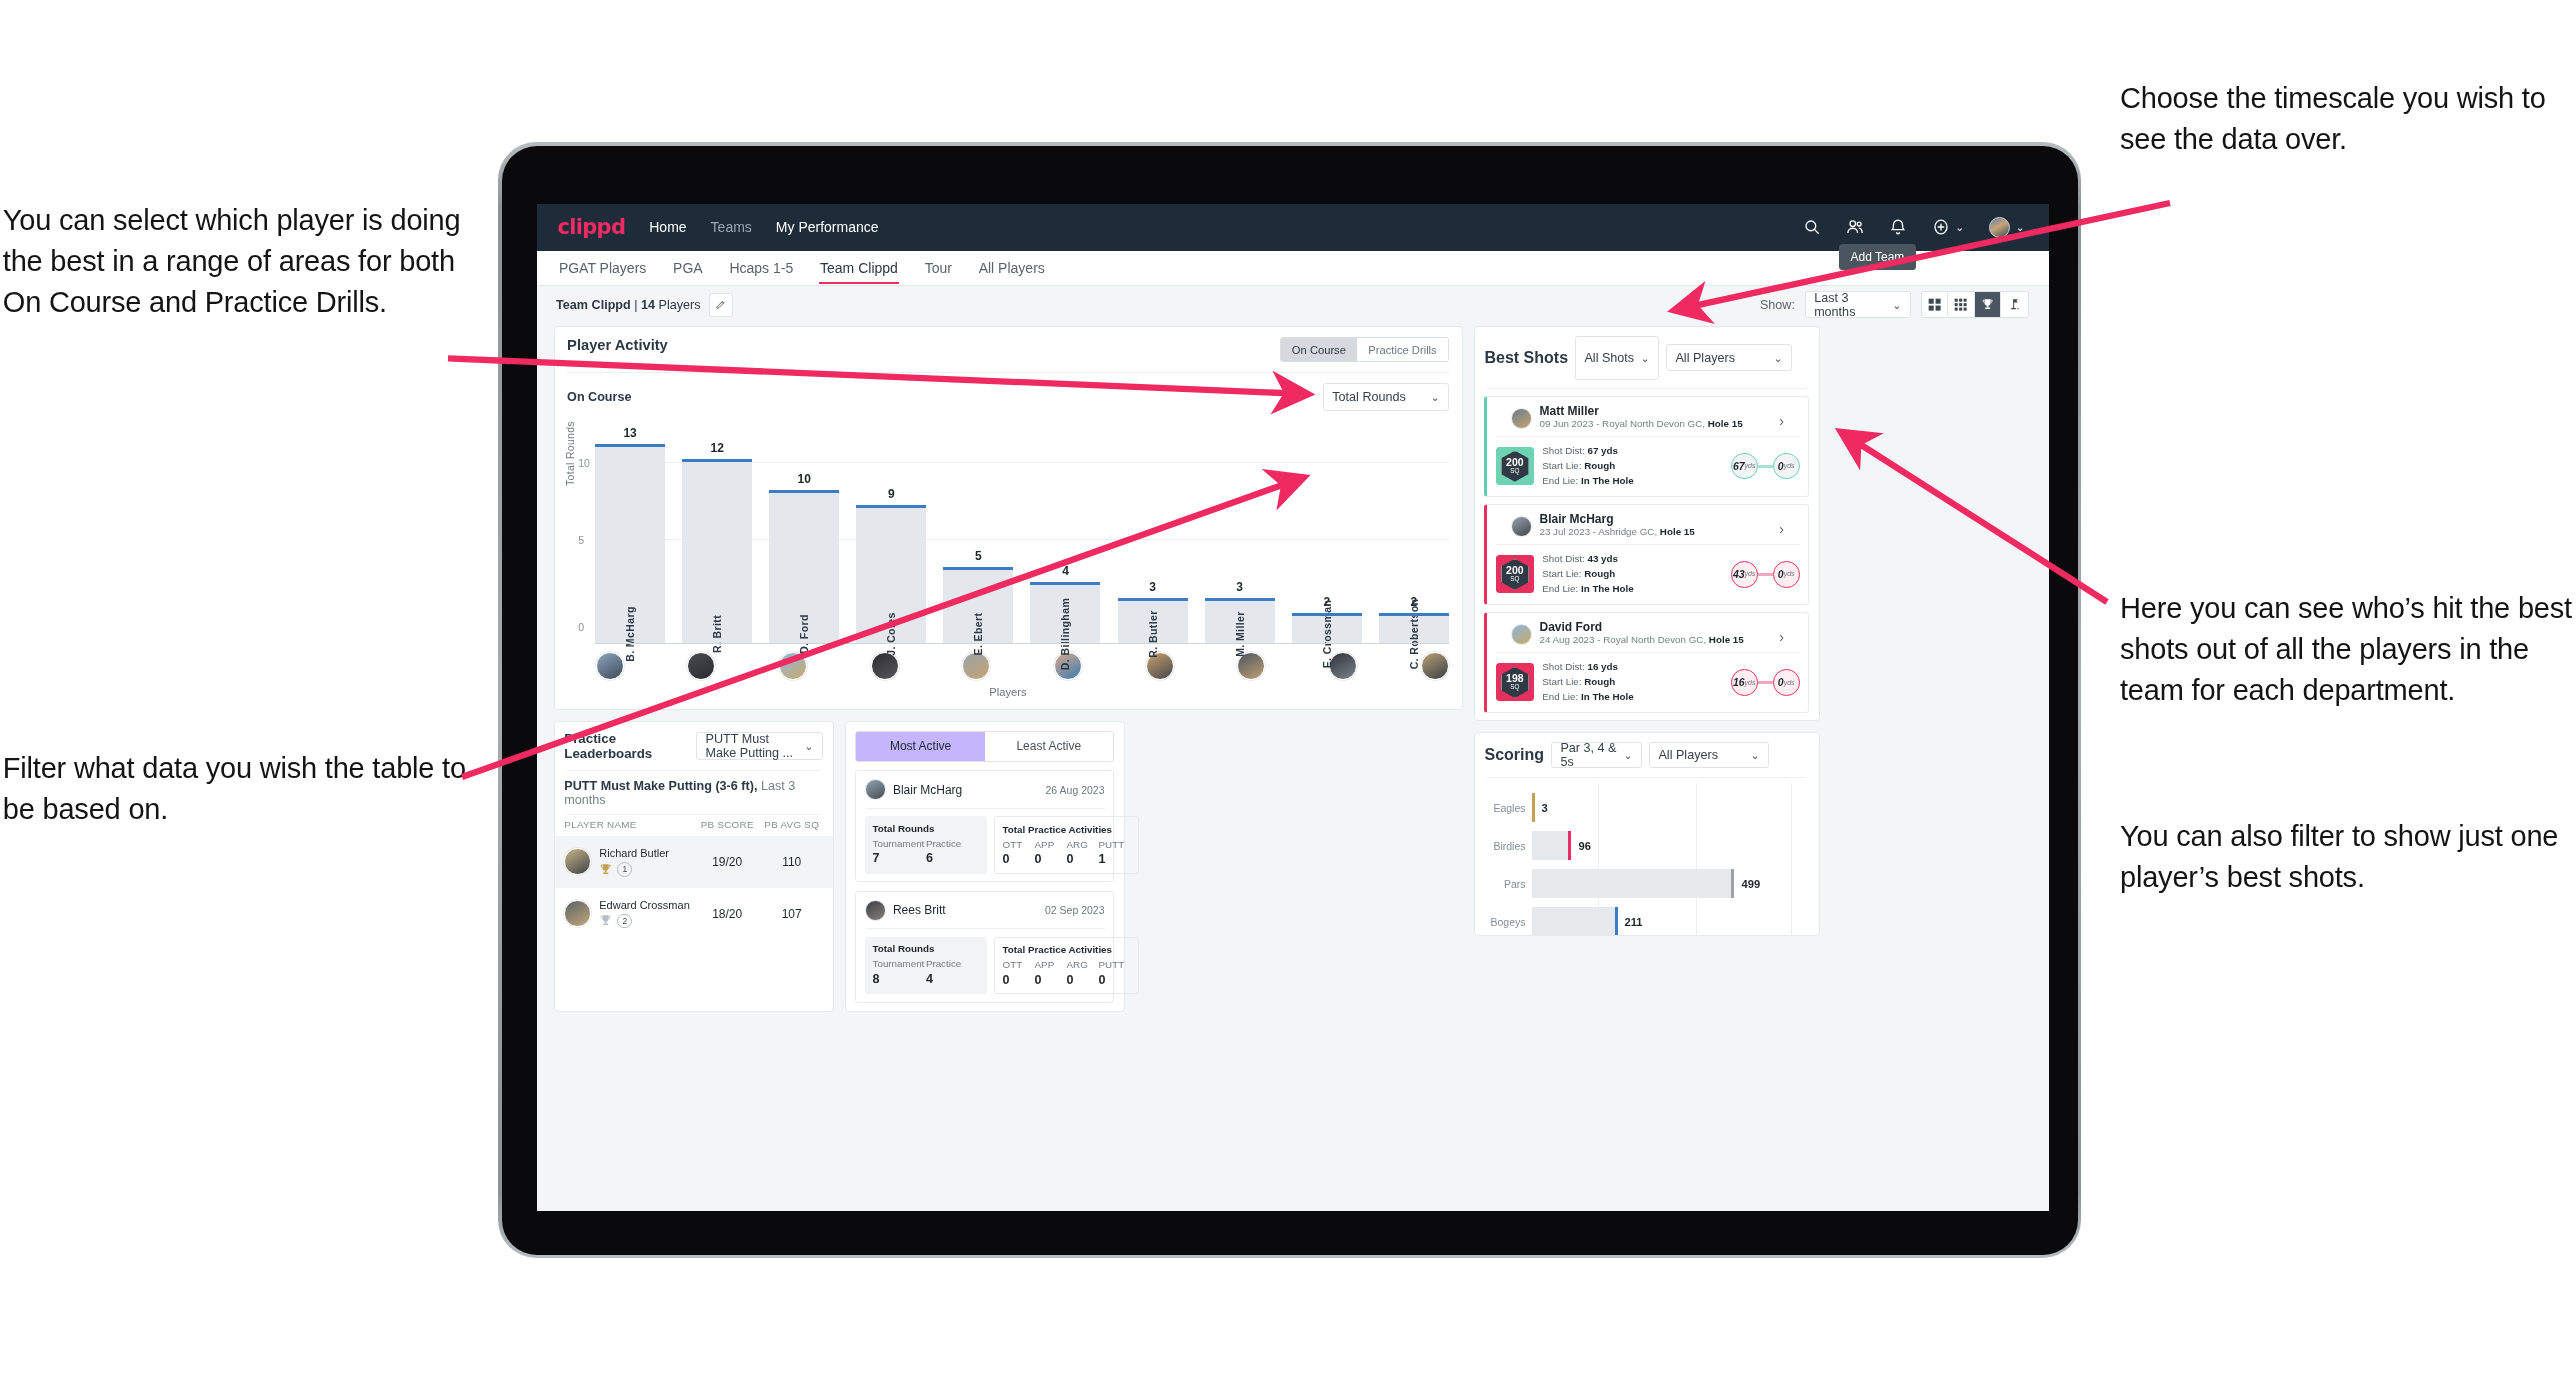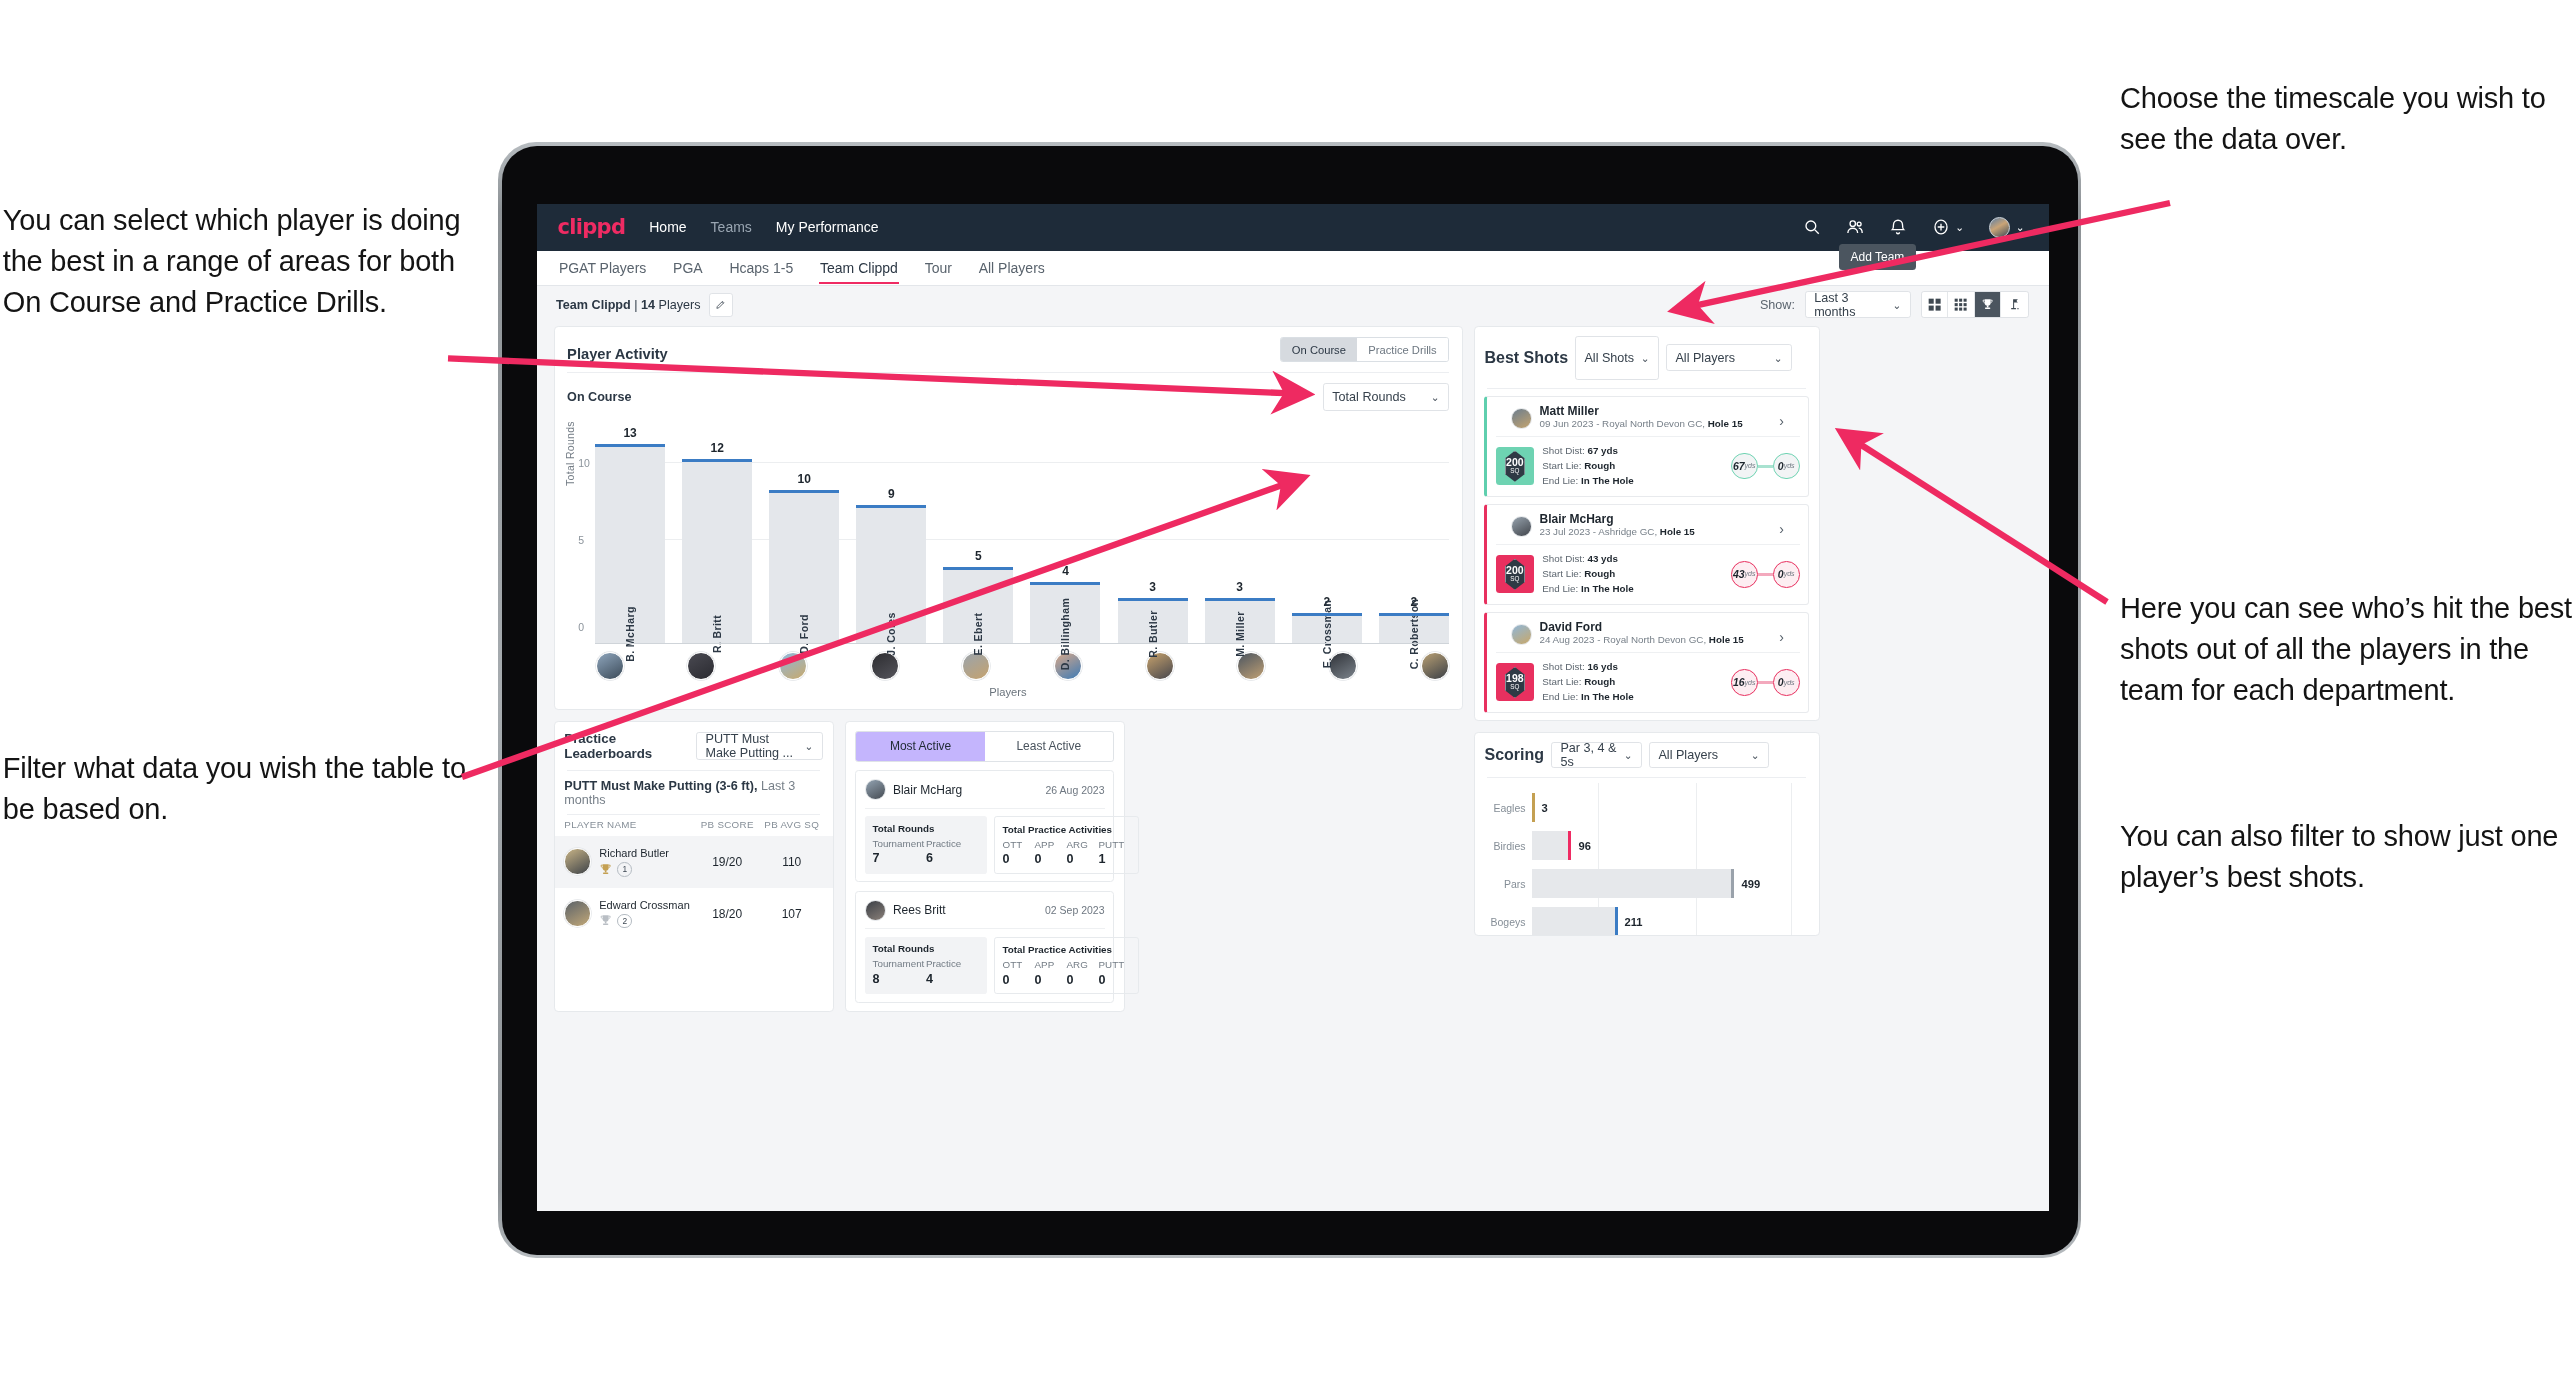--- a/index.html
+++ b/index.html
@@ -132,21 +132,21 @@
   .viewbtn:last-child { border-right: none; }
   .viewbtn.on { background: #4b555f; }
   .viewbtn svg { width: 13.3px; height: 13.3px; }
 
   
   .content { padding: 2.8px 17px 0 17px; display: flex; gap: 11.2px; }
   .col-left { width: 909px; }
   .col-right { width: 346px; }
   .card { background: #fff; border: 0.7px solid #e6e9ec; border-radius: 4.2px; }
 
-  .card-head { display: flex; align-items: flex-end; padding: 9.8px 12.6px; }
+  .card-head { display: flex; align-items: flex-start; padding: 9.8px 12.6px; }
   .card-title { font-size: 14.7px; color: #2c3845; font-weight: bold; }
   .seg { margin-left: auto; display: flex; border: 0.7px solid #dadfe4; border-radius: 2.8px;
          overflow: hidden; }
   .seg div { padding: 5.6px 11.2px; font-size: 11.2px; color: #6d7781; background: #fff; }
   .seg div.on { background: #d6dadf; color: #2c3845; }
   .divider { height: 0.7px; background: #eceef1; margin: 0 12.6px; }
 
   .subrow { display: flex; align-items: center; padding: 9.8px 12.6px 4.2px; }
   .sublbl { font-size: 12.6px; color: #2c3845; font-weight: bold; }
   #metric-select { margin-left: auto; width: 126px; height: 28px; }
@@ -195,21 +195,21 @@
   .sc-name { font-size: 12px; color: #1d252d; font-weight: bold; }
   .sc-meta { font-size: 9.8px; color: #767f88; }
   .sc-meta b { color: #1d252d; }
   .sc-arrow { margin-left: auto; color: #56606a; font-size: 14px; }
   .sc-div { height: 0.7px; background: #eef0f2; margin: 0 8.4px; }
   .sc-body { display: flex; align-items: center; padding: 7.7px 8.4px; gap: 8.4px; }
   .hexbox { width: 38px; height: 38px; border-radius: 3.5px; display: flex;
             align-items: center; justify-content: center; flex: none; }
   .hexbox.teal { background: #6ed3b2; }
   .hexbox.pink { background: #e8305f; }
-  .hex { width: 20px; height: 31px; background: #2f3a45; position: relative;
+  .hex { width: 28px; height: 31px; background: #2f3a45; position: relative;
          clip-path: polygon(50% 0%,100% 25%,100% 75%,50% 100%,0% 75%,0% 25%);
          display: flex; flex-direction: column; align-items: center; justify-content: center;
          border: 1px solid #878f98; }
   .hex .n { color: #fff; font-size: 10.5px; font-weight: bold; line-height: 1; }
   .hex .u { color: #fff; font-size: 6.3px; line-height: 1.4; }
   .sc-lines { font-size: 9.8px; color: #5d666f; line-height: 1.5; }
   .sc-lines b { color: #1d252d; }
   .dumb { margin-left: auto; display: flex; align-items: center; }
   .dnode { width: 26.6px; height: 26.6px; border-radius: 50%; display: flex;
            flex-direction: row; align-items: center; justify-content: center; font-style: italic; }

